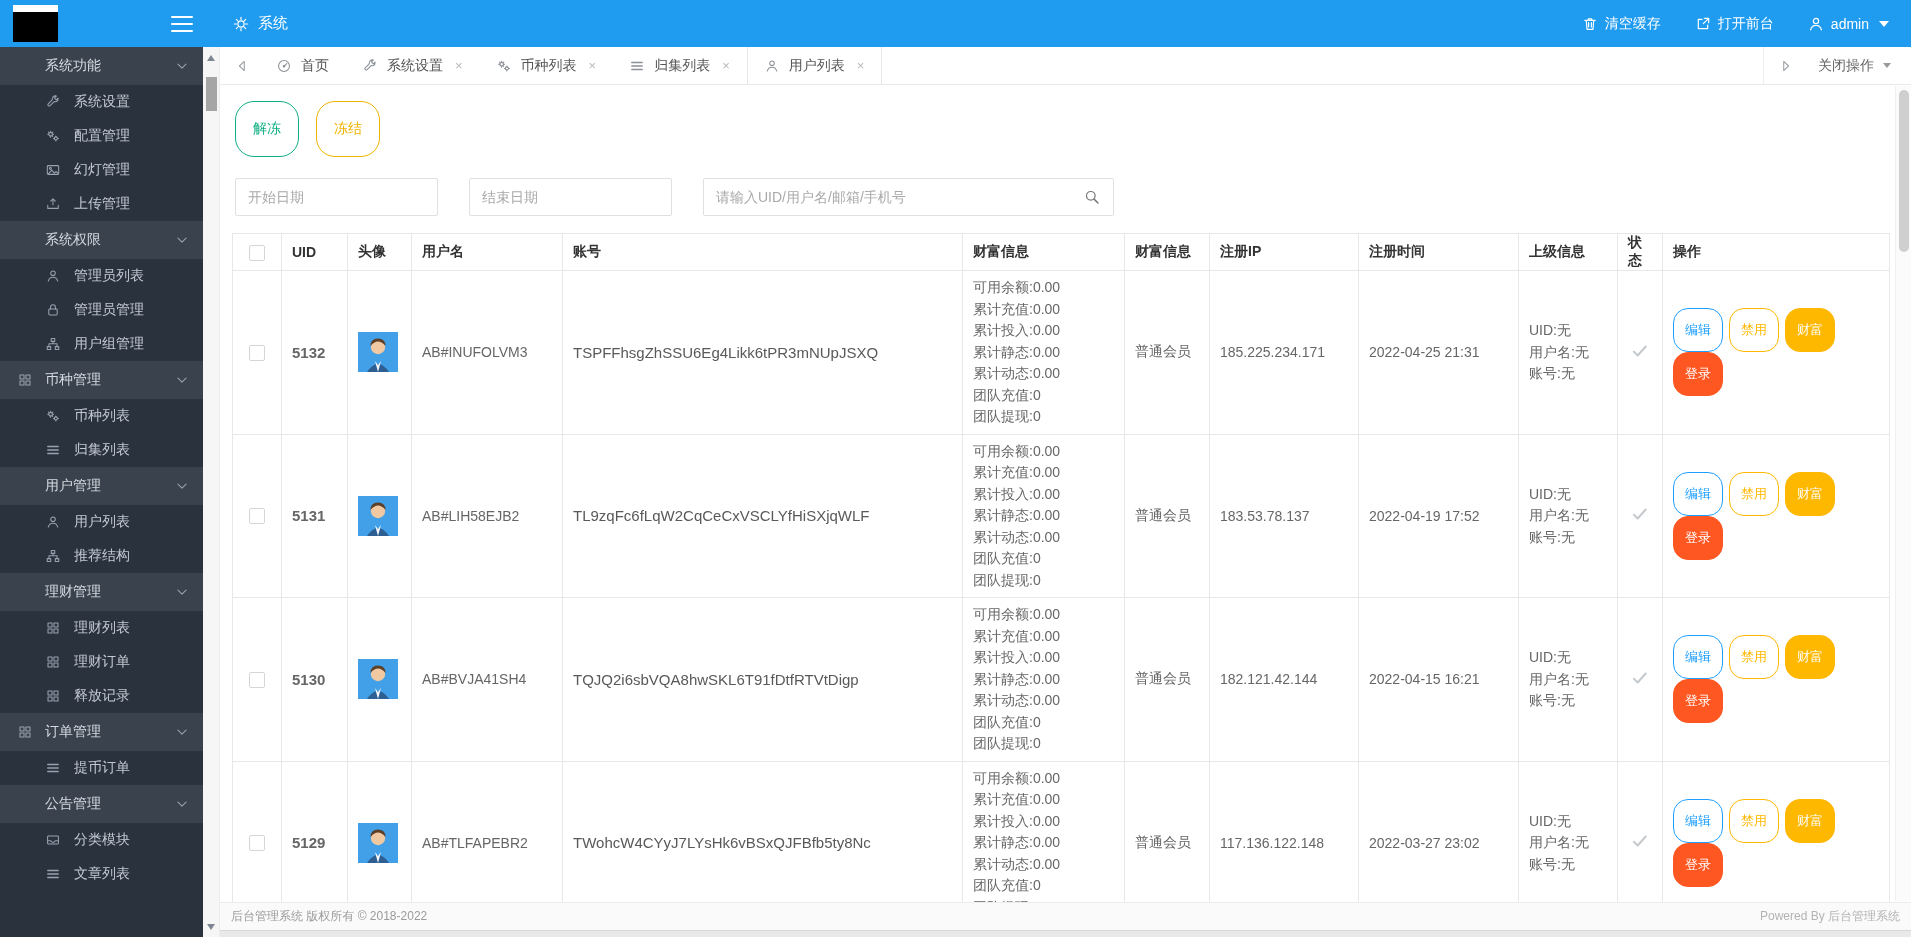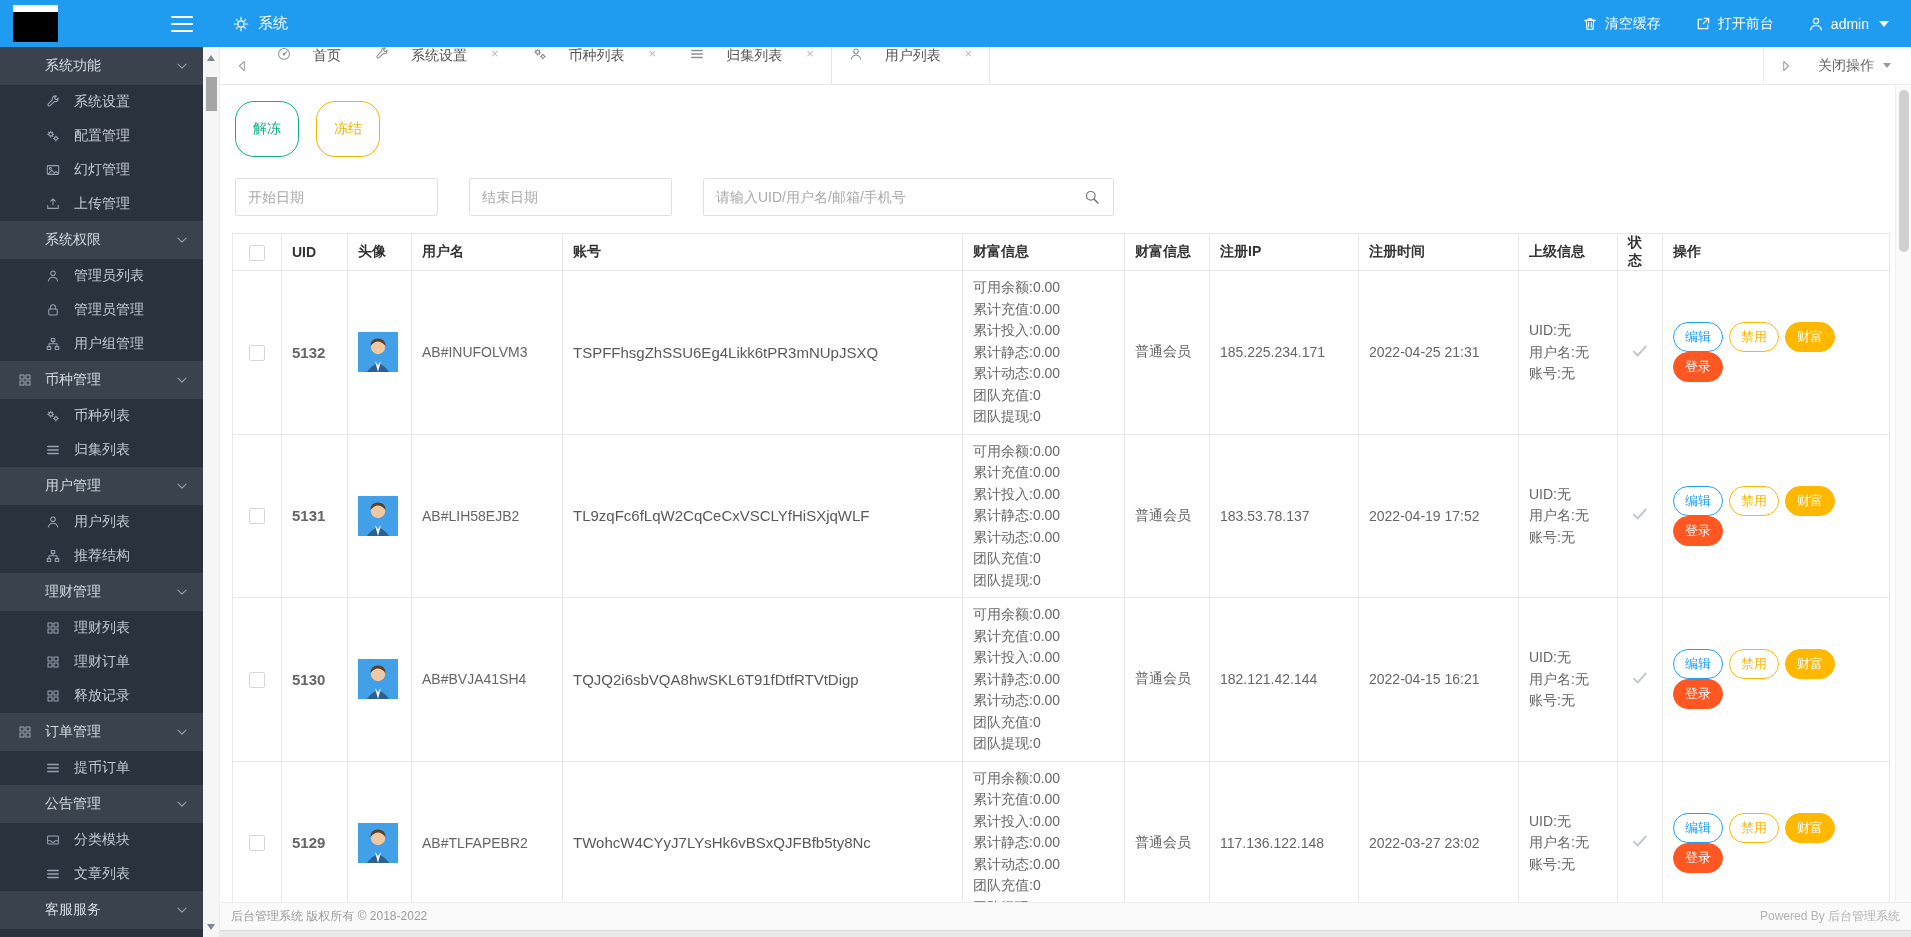--- a/index.html
+++ b/index.html
@@ -35,21 +35,21 @@
   .ss-up { top:2px; } .ss-down { bottom:2px; }
   .tri-up { width:0; height:0; border-left:4px solid transparent; border-right:4px solid transparent; border-bottom:6px solid #7d8692; }
   .tri-down { width:0; height:0; border-left:4px solid transparent; border-right:4px solid transparent; border-top:6px solid #7d8692; }
   .ss-thumb { position:absolute; top:30px; left:3px; width:11px; height:34px; background:#a5a5a5; cursor:pointer; }
 
   
   .main { flex:1; min-width:0; display:flex; flex-direction:column; background:#fff; position:relative; }
   .tabbar { height:38px; flex:0 0 auto; border-bottom:1px solid #e9e9e9; display:flex; align-items:stretch; color:#666; }
   .tab-nav { display:flex; align-items:center; padding:0 11px 0 15px; color:#9aa0a6; cursor:pointer; }
   .tabs { display:flex; align-items:stretch; }
-  .tab { display:flex; gap:22px; padding:0 17px; cursor:pointer; color:#555; }
+  .tab { display:flex; align-items:center; gap:10px; padding:0 17px; cursor:pointer; color:#555; }
   .tab .ic { color:#8b9095; }
   .tab.active { background:#fff; border-left:1px solid #e6e6e6; border-right:1px solid #e6e6e6; }
   .tab-x { color:#b9b9b9; font-size:13px; margin-left:2px; line-height:1; }
   .tabbar-right { margin-left:auto; display:flex; align-items:stretch; }
   .tab-divider { width:1px; background:#eee; }
   .close-ops { display:flex; align-items:center; gap:9px; padding:0 20px 0 14px; color:#666; cursor:pointer; }
   .caret-gray { width:0; height:0; border-left:4px solid transparent; border-right:4px solid transparent; border-top:5px solid #999; }
 
   .content { flex:1; min-height:0; overflow:hidden; padding:13px 24px 0 12px; }
 
@@ -72,21 +72,21 @@
   th,td { border:1px solid #e8e8e8; padding:6px 10px; text-align:left; }
   th { height:33px; padding:0 10px; color:#333; font-weight:bold; font-size:14px; background:#fff; }
   td { height:158px; vertical-align:middle; }
   td.c, th.c { text-align:center; padding-left:4px; padding-right:4px; }
   .checkbox { width:16px; height:16px; border:1px solid #d6d6d6; border-radius:2px; background:#fff; display:inline-block; vertical-align:middle; cursor:pointer; }
   .uid-cell { font-size:15px;font-weight:bold; }
   .account-cell { font-size:15px; color:#595959; }
   .multiline { white-space:pre-line; line-height:21.5px; }
   .avatar { width:40px; height:40px; display:block; }
   .status-check { color:#c3c8cd; display:inline-flex; }
-  .actions-cell .btn { border-radius:15px; padding:5px 11px; font-size:13px; cursor:pointer; margin-right:6px; font-family:inherit; }
+  .actions-cell .btn { border-radius:15px; padding:12px 11px; font-size:13px; cursor:pointer; margin-right:6px; font-family:inherit; }
   .s-outline-blue  { background:#fff; color:#1E9FFF; border:1px solid #1E9FFF; }
   .s-outline-yellow{ background:#fff; color:#FFB800; border:1px solid #FFB800; }
   .s-solid-yellow  { background:#FFB800; color:#fff; border:1px solid #FFB800; }
   .s-solid-red     { background:#FF5722; color:#fff; border:1px solid #FF5722; }
 
   
   .main-scroll { position:absolute; top:39px; right:0; bottom:36px; width:16px; background:#fbfbfb; border-left:1px solid #f0f0f0; }
   .ms-thumb { position:absolute; top:4px; left:3px; width:10px; height:162px; background:#cfcfcf; border-radius:5px; cursor:pointer; }
 
   
@@ -435,32 +435,20 @@
     <span class="ic ic-14 item-icon">
                 <svg viewBox="0 0 16 16" fill="none" stroke="currentColor" stroke-width="1.2" stroke-linecap="round" stroke-linejoin="round">
                   <path d="M2 4h12M2 8h12M2 12h12" stroke-width="1.5"></path>
                 </svg>
               </span>
     <span class="item-label">文章列表</span>
   </div>
 </div>
   </div>
 
-  <div>
-    <div class="group-row">
-      <span class="ic ic-14 group-icon"></span>
-      <span class="group-label">客服服务</span>
-      <span class="ic ic-14 group-chevron">
-              <svg viewBox="0 0 16 16" fill="none" stroke="currentColor" stroke-width="1.2" stroke-linecap="round" stroke-linejoin="round">
-                <path d="M3.4 5.8L8 10.4l4.6-4.6"></path>
-              </svg>
-            </span>
-    </div>
-    <div class="group-items"></div>
-  </div>
 </div>
 
     <div class="side-scroll">
       <div class="ss-btn ss-up">
           <span class="tri-up"></span>
         </div>
       <div class="ss-thumb"></div>
       <div class="ss-btn ss-down">
           <span class="tri-down"></span>
         </div>

